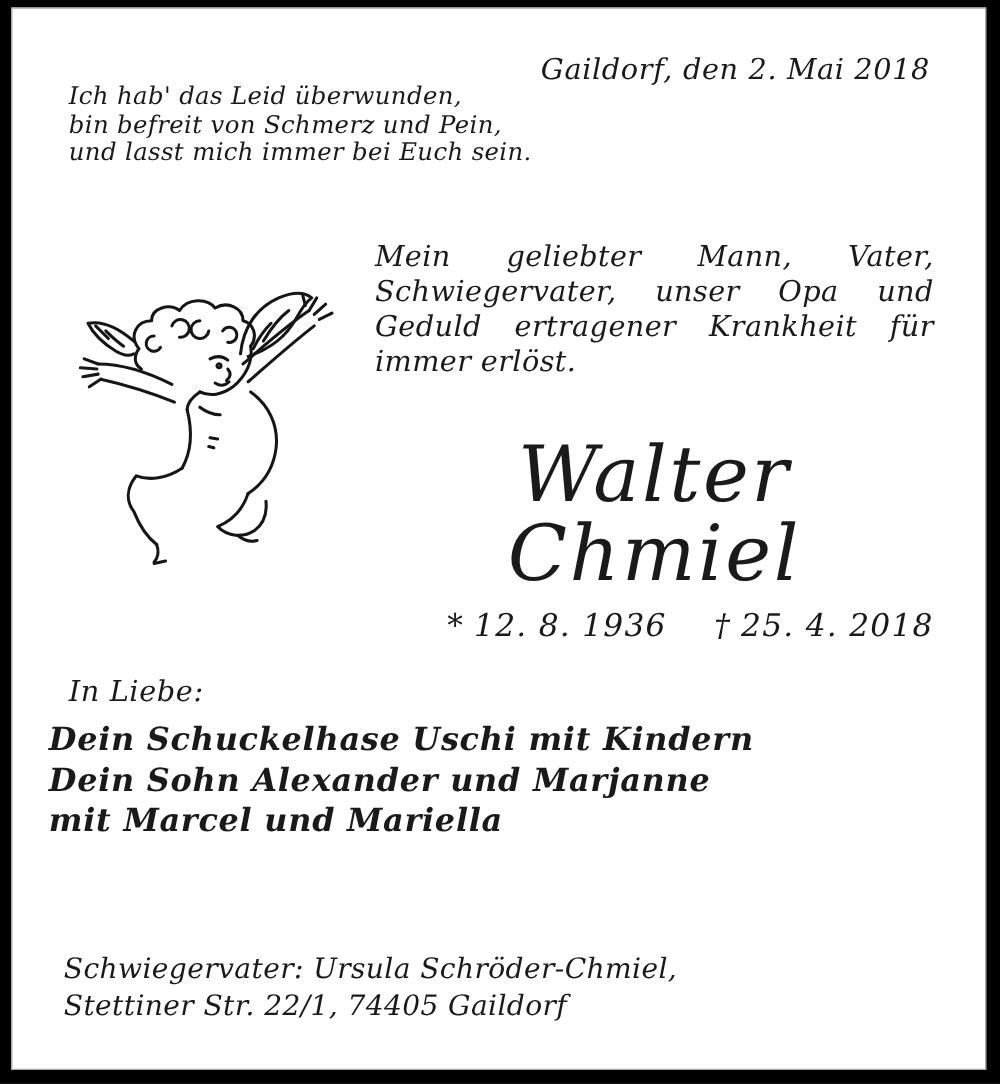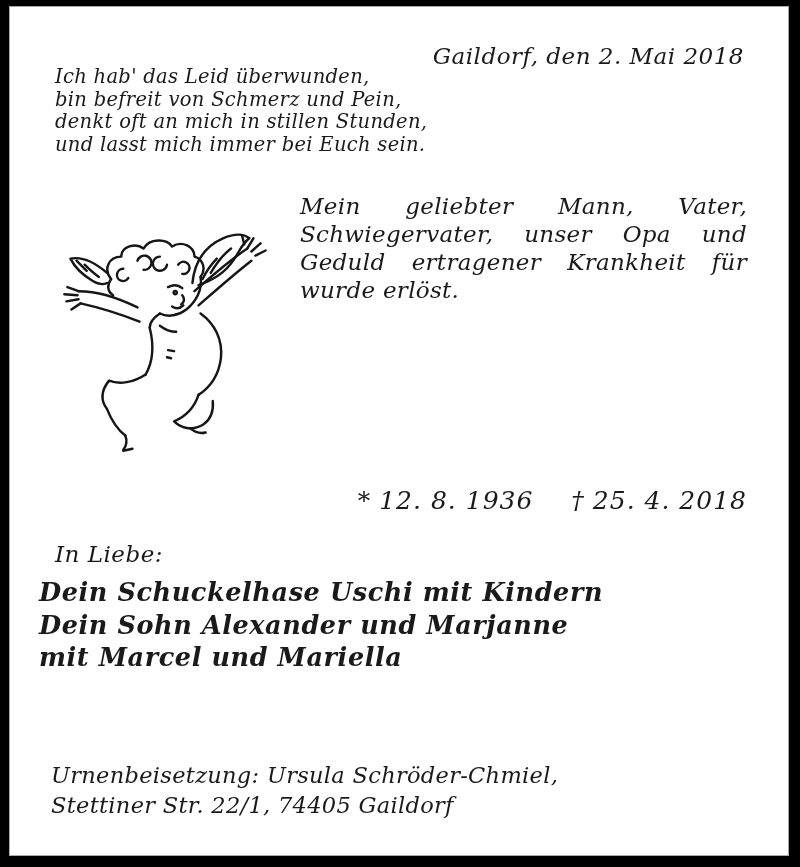--- a/index.html
+++ b/index.html
@@ -108,21 +108,20 @@
 <body>
 
 <div class="page">
   <div class="sheet">
 
     <div class="blk dateline">Gaildorf, den 2. Mai 2018</div>
 
     <div class="blk poem">
       <div>Ich hab' das Leid überwunden,</div>
       <div>bin befreit von Schmerz und Pein,</div>
-      <div>denkt oft an mich in stillen Stunden,</div>
       <div>und lasst mich immer bei Euch sein.</div>
     </div>
 
     <div class="blk cherub-wrap">
       <svg class="cherub" viewBox="0 0 250 240">
 
         <path d="M 150 62 C 152 42 162 26 180 18 C 192 13 200 13 206 18 C 198 24 196 32 190 40 C 182 52 168 60 156 64"></path>
         <path d="M 168 52 C 174 42 180 34 188 28"></path>
         <path d="M 160 58 C 164 50 168 44 174 38"></path>
 
@@ -170,36 +169,40 @@
 
         <path d="M 156 172 C 152 184 144 193 132 198 C 140 206 152 207 161 201 C 168 196 171 188 170 178"></path>
         <path d="M 148 205 q 7 6 15 4"></path>
       </svg>
     </div>
 
     <div class="blk announcement">
       <div class="jline">Mein geliebter Mann, Vater,</div>
       <div class="jline">Schwiegervater, unser Opa und</div>
       <div class="jline">Geduld ertragener Krankheit für</div>
-      <div class="lastline">wurde erlöst.</div>
-    </div>
-
+      <div class="lastline">immer erlöst.</div>
+    </div>
+
+    <div class="blk name-block">
+      <div>Walter</div>
+      <div>Chmiel</div>
+    </div>
 
     <div class="blk dates-row">
       <span class="birth-part"><span class="sym">*</span><span>12. 8. 1936</span></span><span class="death-part"><span class="sym">†</span><span>25. 4. 2018</span></span>
     </div>
 
     <div class="blk salutation">In Liebe:</div>
 
     <div class="blk mourners">
       <div>Dein Schuckelhase Uschi mit Kindern</div>
       <div>Dein Sohn Alexander und Marjanne</div>
       <div>mit Marcel und Mariella</div>
     </div>
 
 
     <div class="blk address">
-      <div>Urnenbeisetzung: Ursula Schröder-Chmiel,</div>
+      <div>Schwiegervater: Ursula Schröder-Chmiel,</div>
       <div>Stettiner Str. 22/1, 74405 Gaildorf</div>
     </div>
 
   </div>
 </div>
 
 </body></html>

